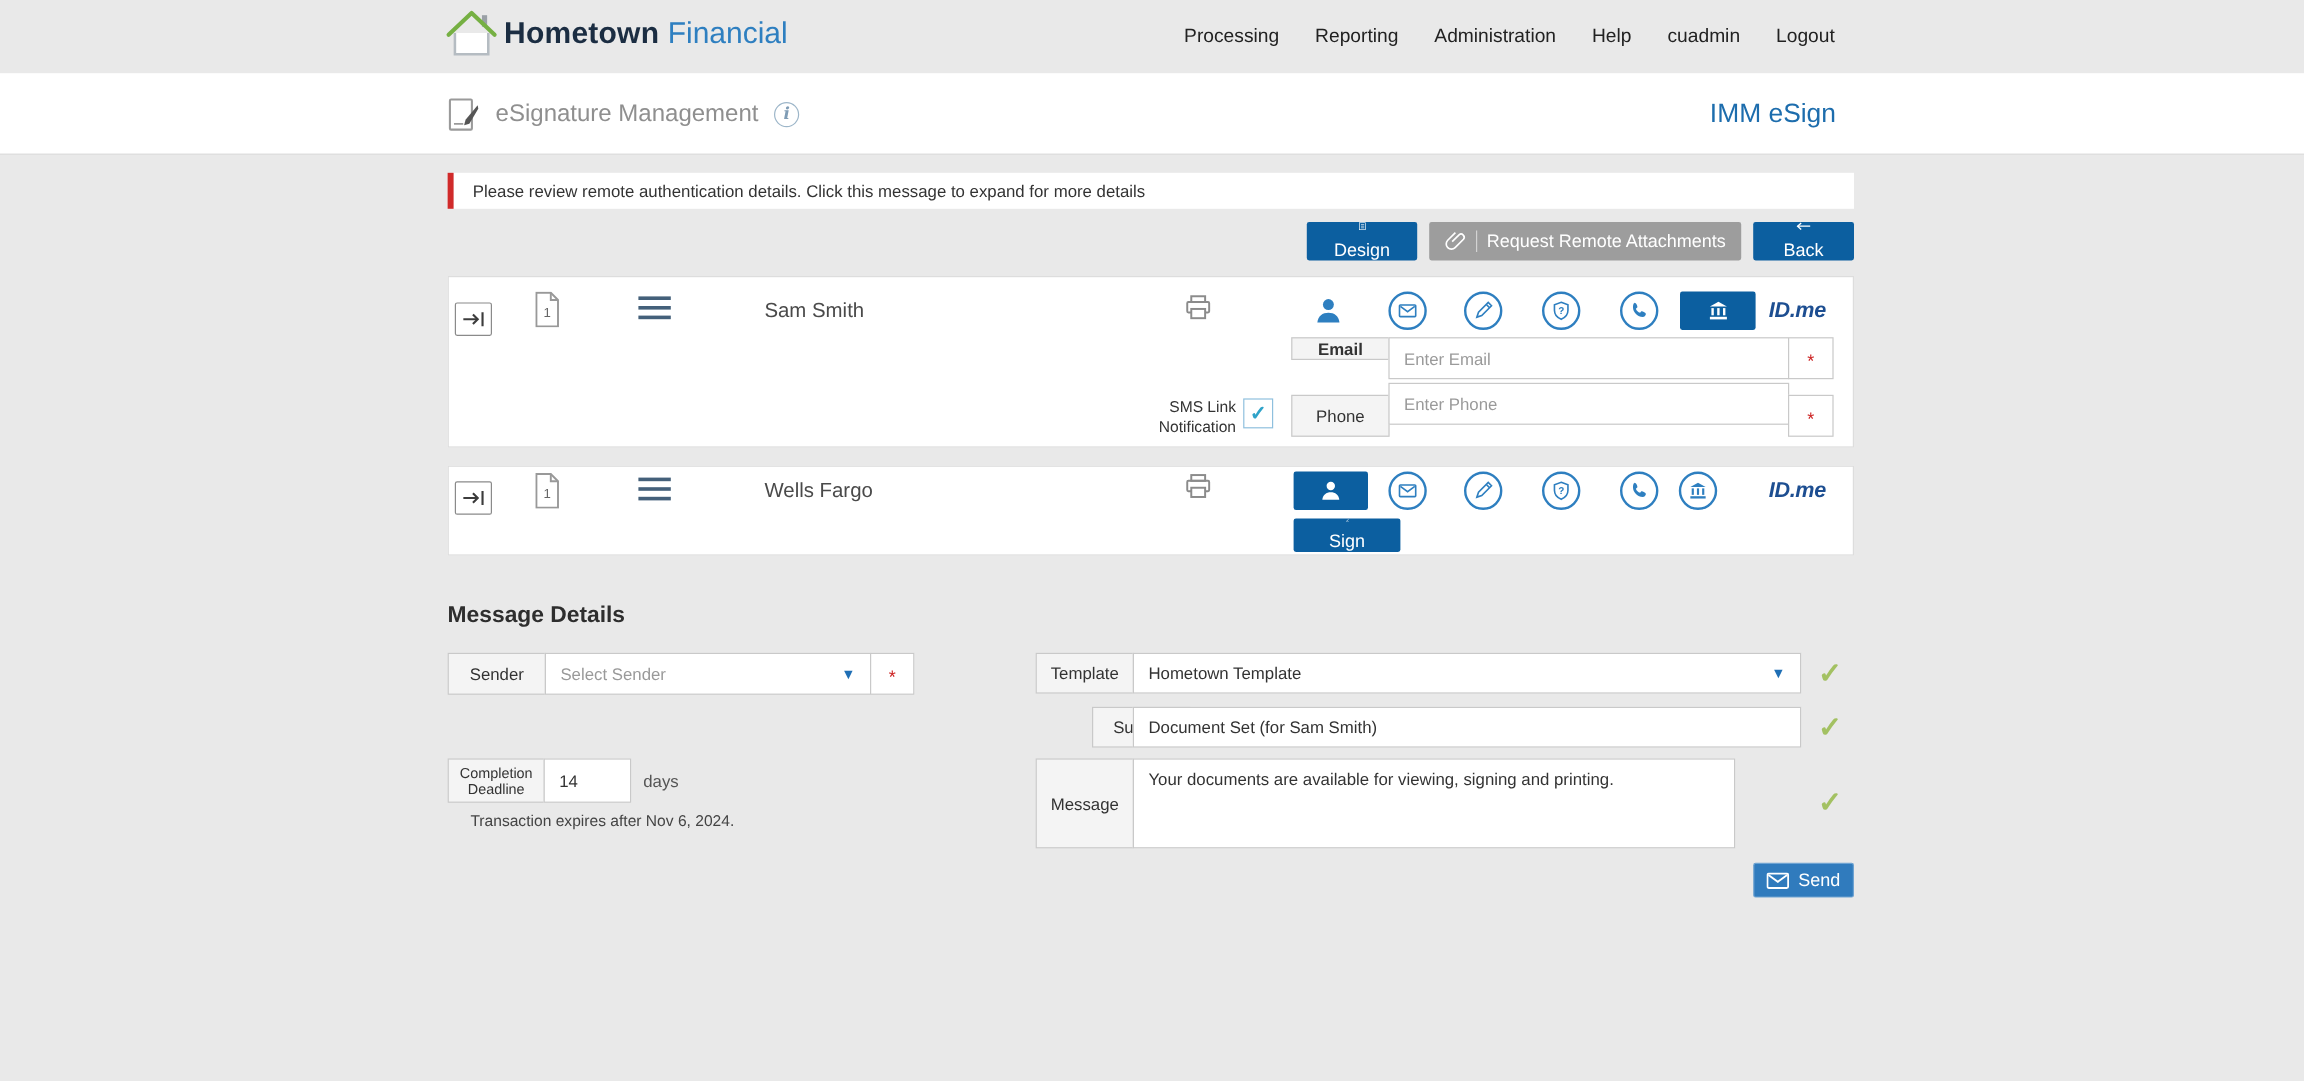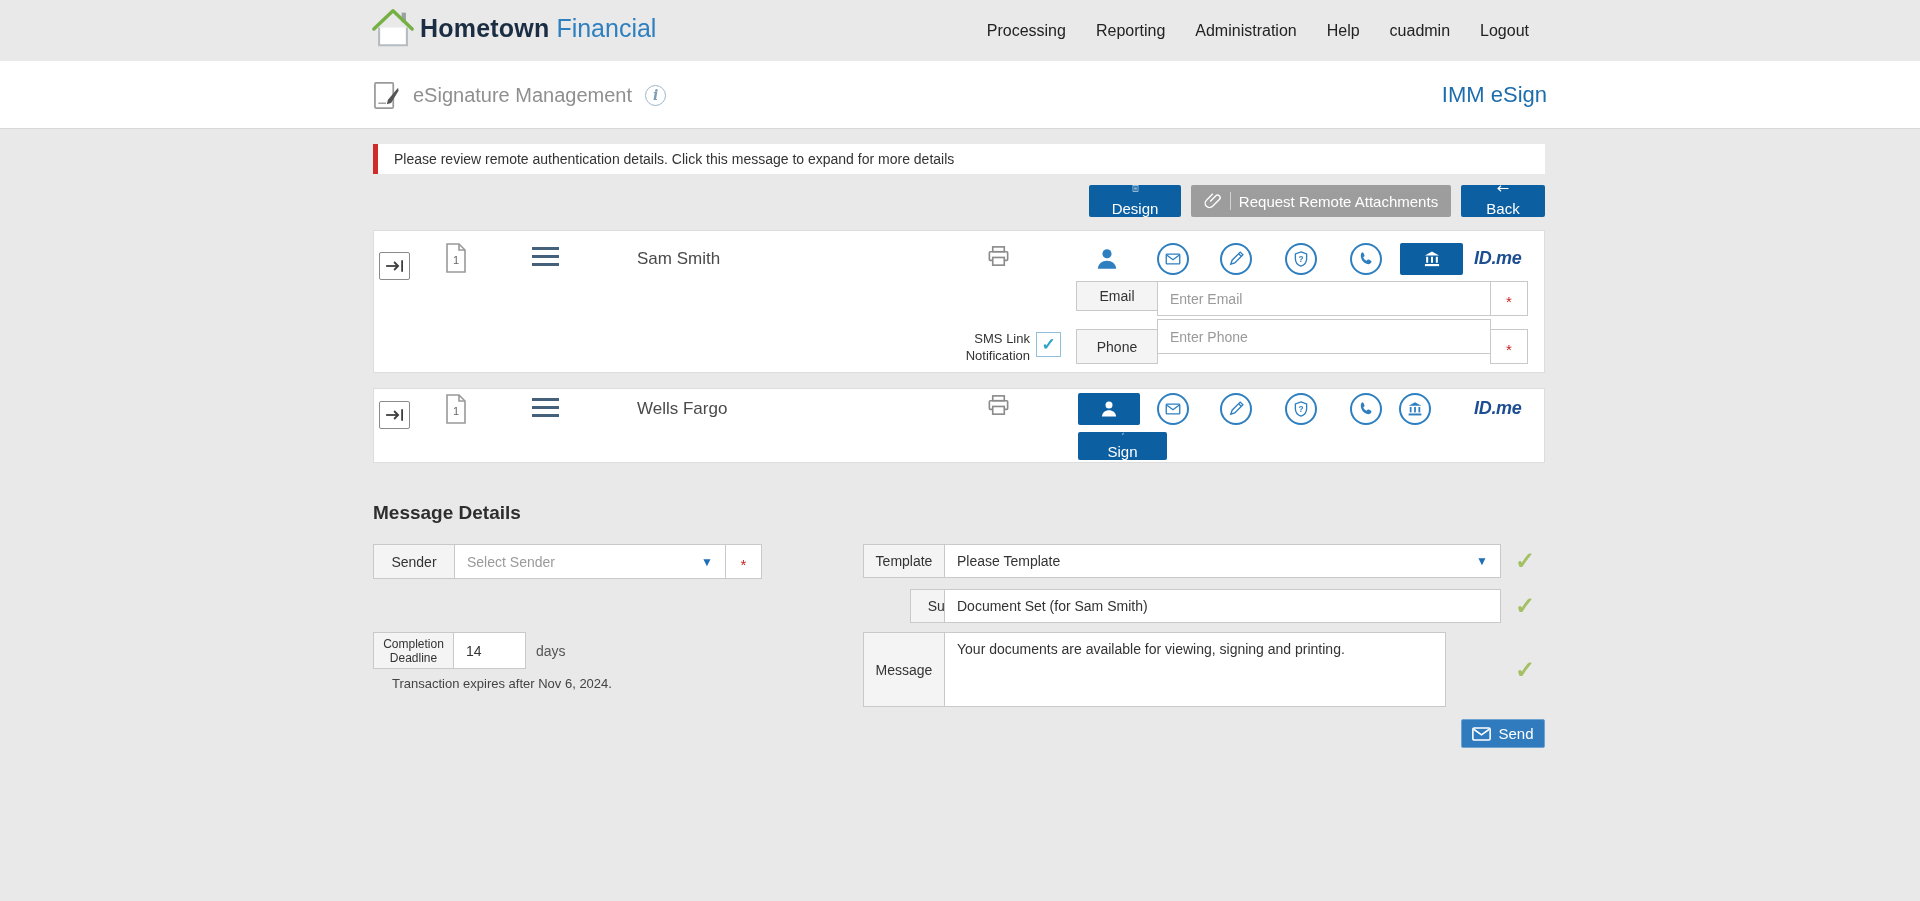--- a/index.html
+++ b/index.html
@@ -16,21 +16,21 @@
   .topnav{position:absolute;right:391px;top:0;height:61px;display:flex;align-items:center;gap:30px;}
   .topnav a{font-size:16px;color:#222;text-decoration:none;cursor:pointer;white-space:nowrap;}
 
   
   .subheader{position:absolute;left:0;top:61px;width:1920px;height:68px;background:#fff;border-bottom:1px solid #d8d8d8;}
   .title-wrap{position:absolute;left:373px;top:0;height:68px;display:flex;align-items:center;gap:13px;}
   .page-title{font-size:20px;font-weight:400;color:#8f8f8f;}
   .info-icon{width:21px;height:21px;border:1px solid #9db6c9;border-radius:50%;color:#7f9cb5;
     font-family:"DejaVu Serif",serif;font-style:italic;font-weight:bold;font-size:14px;
     display:inline-flex;align-items:center;justify-content:center;cursor:pointer;}
-  .brand{position:absolute;right:373px;top:0;height:68px;display:flex;align-items:center;font-size:22px;color:#1d6dad;}
+  .brand{position:absolute;right:390px;top:0;height:68px;display:flex;align-items:center;font-size:22px;color:#1d6dad;}
 
   
   .alert{position:absolute;left:373px;top:144px;width:1172px;height:30px;background:#fff;
     border-left:5px solid #d02a2a;display:flex;align-items:center;padding-left:16px;font-size:14px;color:#333;cursor:pointer;}
 
   
   .toolbar{position:absolute;left:373px;top:185px;width:1172px;height:32px;display:flex;justify-content:flex-end;gap:10px;}
   .btn-blue,.btn-gray{display:inline-flex;align-items:center;justify-content:center;gap:8px;border:none;
     color:#fff;font-size:15px;height:32px;cursor:pointer;border-radius:2px;font-family:inherit;}
   .btn-blue{background:#0c5fa0;flex-direction:column;}
@@ -83,21 +83,21 @@
   .L704{left:704px;width:62px;} .L717{left:717px;} .L783{left:783px;} .L846{left:846px;}
   .L911{left:911px;} .L976{left:976px;} .L1025{left:1025px;} .L1026{left:1026px;width:63px;}
 
   .fld-label{background:#f4f4f4;border:1px solid #c9c9c9;display:flex;align-items:center;justify-content:center;
     font-size:14px;color:#333;text-align:center;}
   .fld-input{border:1px solid #c9c9c9;font-size:14px;color:#333;padding:0 12px;background:#fff;font-family:inherit;outline:none;}
   .fld-input::placeholder{color:#9a9a9a;}
   .req-box{border:1px solid #c9c9c9;background:#fff;display:flex;align-items:center;justify-content:center;}
   .req-mark{color:#cc2222;font-size:15px;line-height:8px;margin-top:7px;}
 
-  #card1 .e-label{left:702px;top:50px;width:82px;height:30px;}
+  #card1 .e-label{left:702px;top:50px;width:82px;height:19px;font-weight:bold;}
   #card1 .e-input{left:783px;top:50px;width:334px;height:35px;}
   #card1 .e-req{left:1116px;top:50px;width:38px;height:35px;}
   #card1 .p-label{left:702px;top:98px;width:82px;height:35px;}
   #card1 .p-input{left:783px;top:88px;width:334px;height:35px;}
   #card1 .p-req{left:1116px;top:98px;width:38px;height:35px;}
   #card1 .sms-label{left:556px;top:99px;width:100px;font-size:13px;line-height:17px;color:#333;text-align:right;}
   #card1 .sms-checkbox{left:662px;top:101px;width:25px;height:25px;border:1px solid #8fc0de;background:#fff;
     display:flex;align-items:center;justify-content:center;cursor:pointer;}
   .cb-check{color:#2fa3c9;font-size:17px;font-weight:bold;line-height:1;}
 
@@ -378,21 +378,21 @@
   <span class="req-mark">*</span>
 </div>
 
 <div class="fld-label abs lbl-completion">Completion Deadline</div>
 <input class="fld-input completion-input" value="14" style="">
 <div class="completion-days">days</div>
 <div class="expires-note">Transaction expires after Nov 6, 2024.</div>
 
 <div class="fld-label abs lbl-template">Template</div>
 <div class="dd template-dd">
-  <span class="dd-text">Please Template</span>
+  <span class="dd-text">Hometown Template</span>
   <span class="caret">▼</span>
 </div>
 <div class="green-check chk-template">✓</div>
 
 <div class="fld-label abs lbl-subject">Subject</div>
 <input class="fld-input subject-input" value="Document Set (for Sam Smith)" style="">
 <div class="green-check chk-subject">✓</div>
 
 <div class="fld-label abs lbl-message">Message</div>
 <textarea class="message-ta" style="">Your documents are available for viewing, signing and printing.</textarea>

